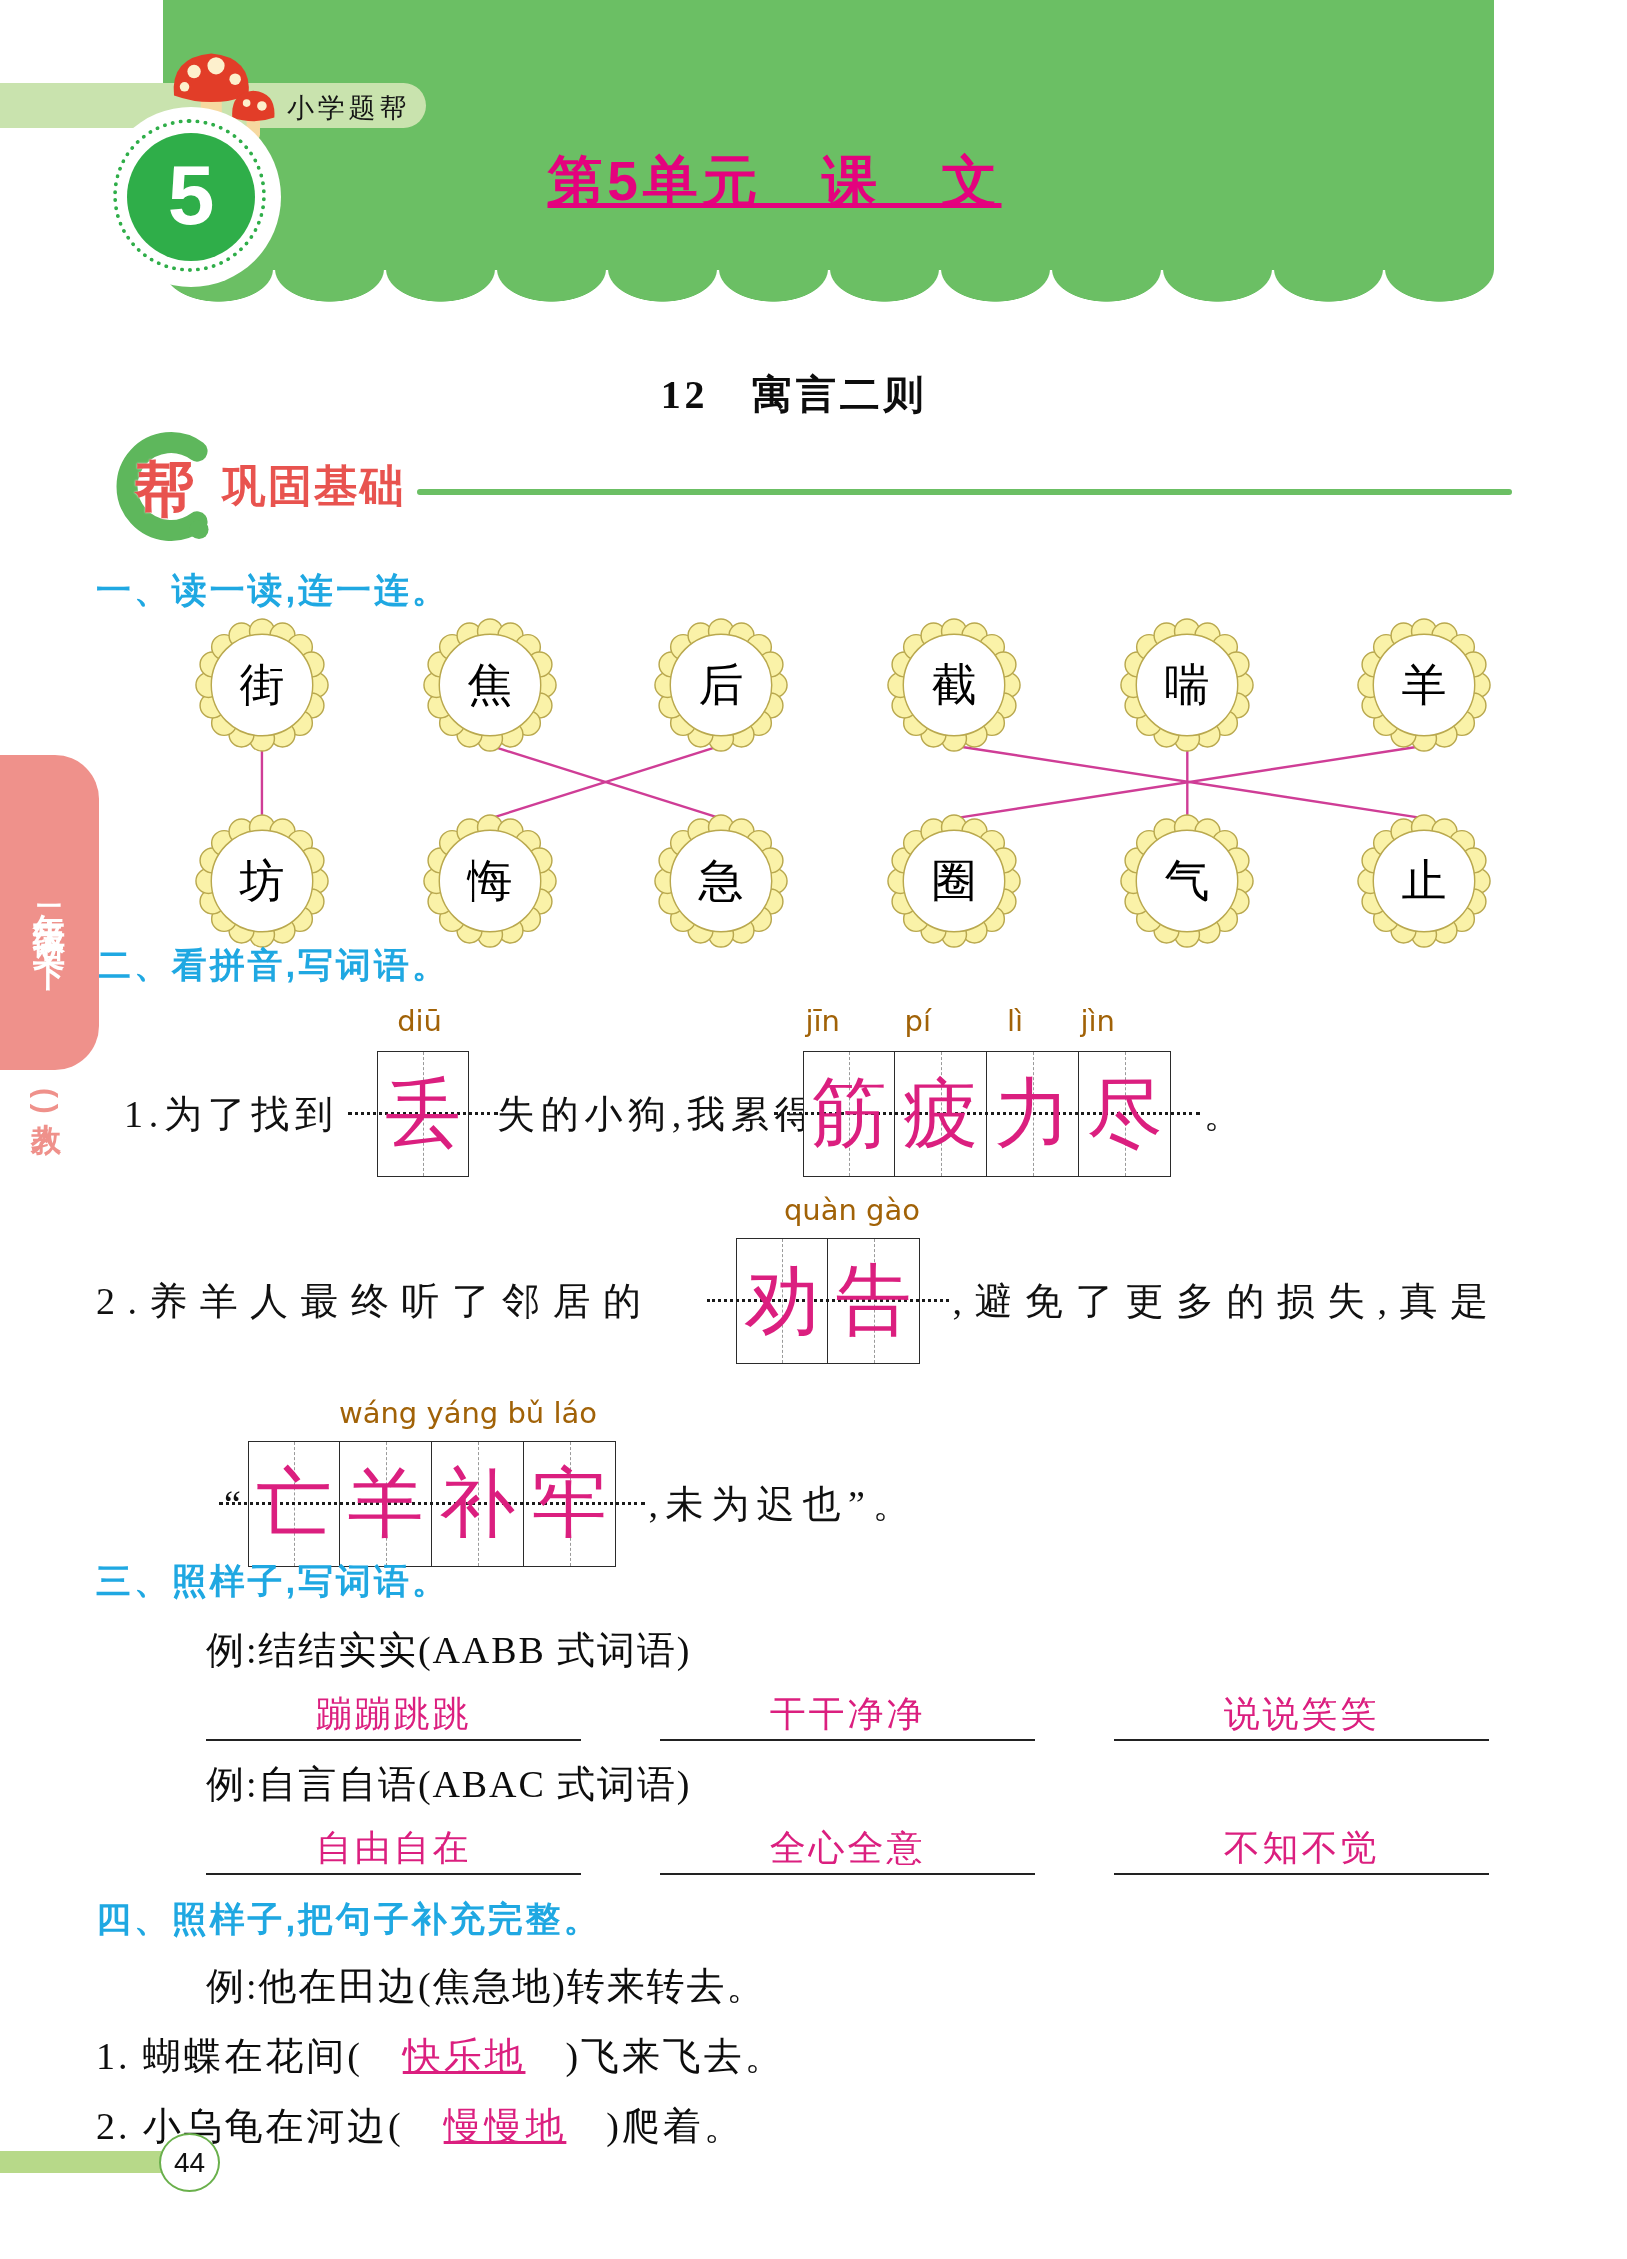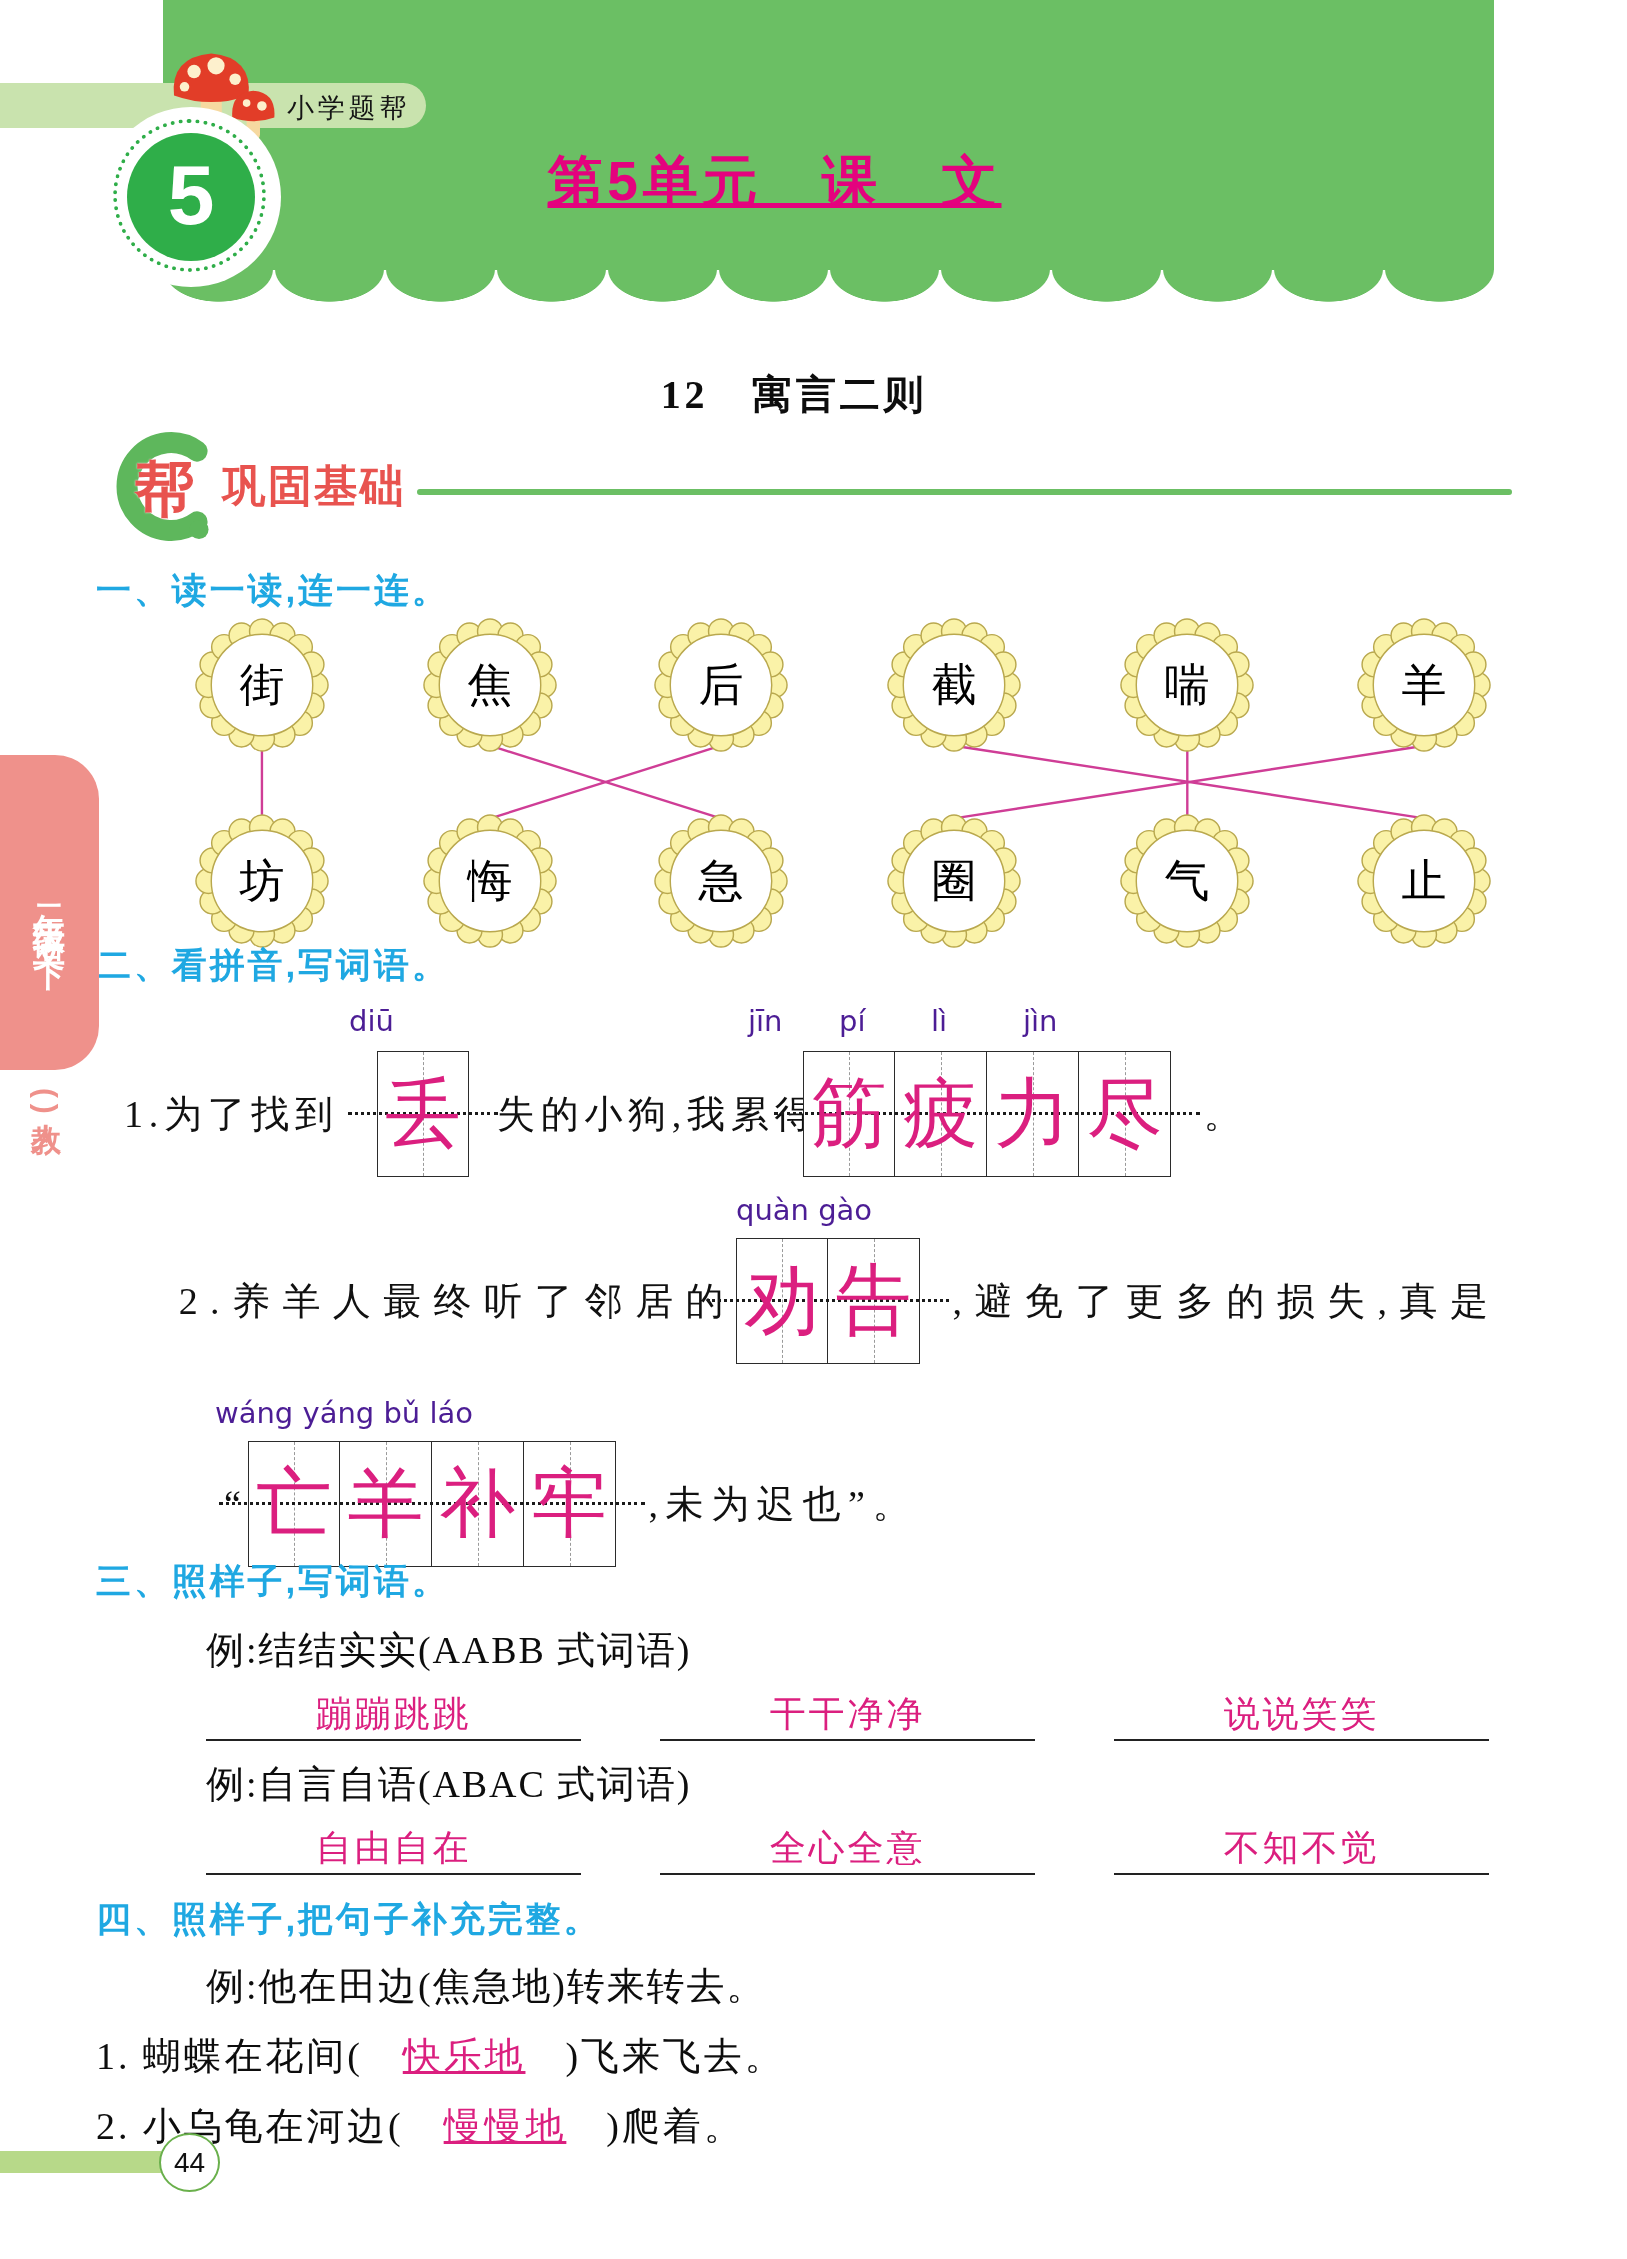--- a/index.html
+++ b/index.html
@@ -41,26 +41,26 @@
   .h-blue{position:absolute;left:96px;font-family:"Liberation Sans",sans-serif;font-weight:bold;
     font-size:35px;letter-spacing:2.9px;color:#1fa8e2;}
 
   
   .flower{position:absolute;width:134px;height:134px;}
   .flower svg{position:absolute;inset:0;width:134px;height:134px;}
   .fchar{position:absolute;inset:0;text-align:center;line-height:134px;font-size:45px;color:#000;}
   .connect{position:absolute;left:0;top:0;width:1628px;height:2260px;pointer-events:none;z-index:0;}
 
   
-  .py{position:absolute;font-family:"DejaVu Sans",sans-serif;font-size:29px;color:#4c1d95;text-align:left;}
+  .py{position:absolute;font-family:"DejaVu Sans",sans-serif;font-size:29px;color:#a16207;text-align:right;}
 
   
   .row{position:absolute;display:flex;align-items:center;height:126px;font-size:38px;}
   .seg{letter-spacing:5.7px;white-space:nowrap;margin-left:28px;}
-  .seg-w{letter-spacing:12.4px;white-space:nowrap;text-align:right;}
+  .seg-w{letter-spacing:12.4px;white-space:nowrap;}
   .seg-m{letter-spacing:7.6px;white-space:nowrap;}
   .wgroup{position:relative;display:inline-flex;}
   .wgroup::after{content:'';position:absolute;left:-29px;right:-29px;top:50%;margin-top:-1.9px;
     border-top:3.8px dotted #1a1a1a;z-index:2;}
   .wbox{position:relative;width:92px;height:126px;border:1.9px solid #2b2b2b;background:#fff;box-sizing:border-box;}
   .wbox + .wbox{border-left:none;}
   .wbox::before{content:'';position:absolute;left:50%;top:0;bottom:0;border-left:1.9px dashed #9a9a9a;}
   .wchar{position:absolute;inset:0;text-align:center;line-height:122px;font-size:76px;color:#db1f7f;
     z-index:3;font-family:"Liberation Serif",serif;}
 

